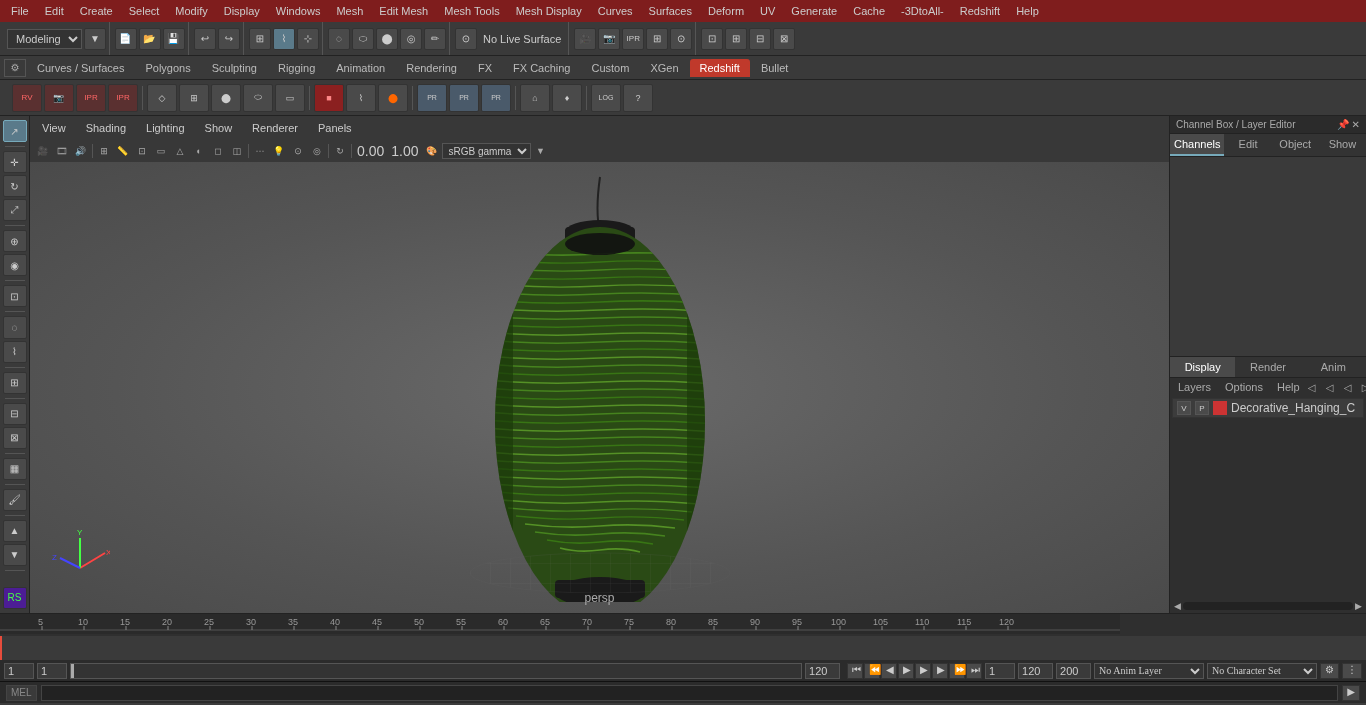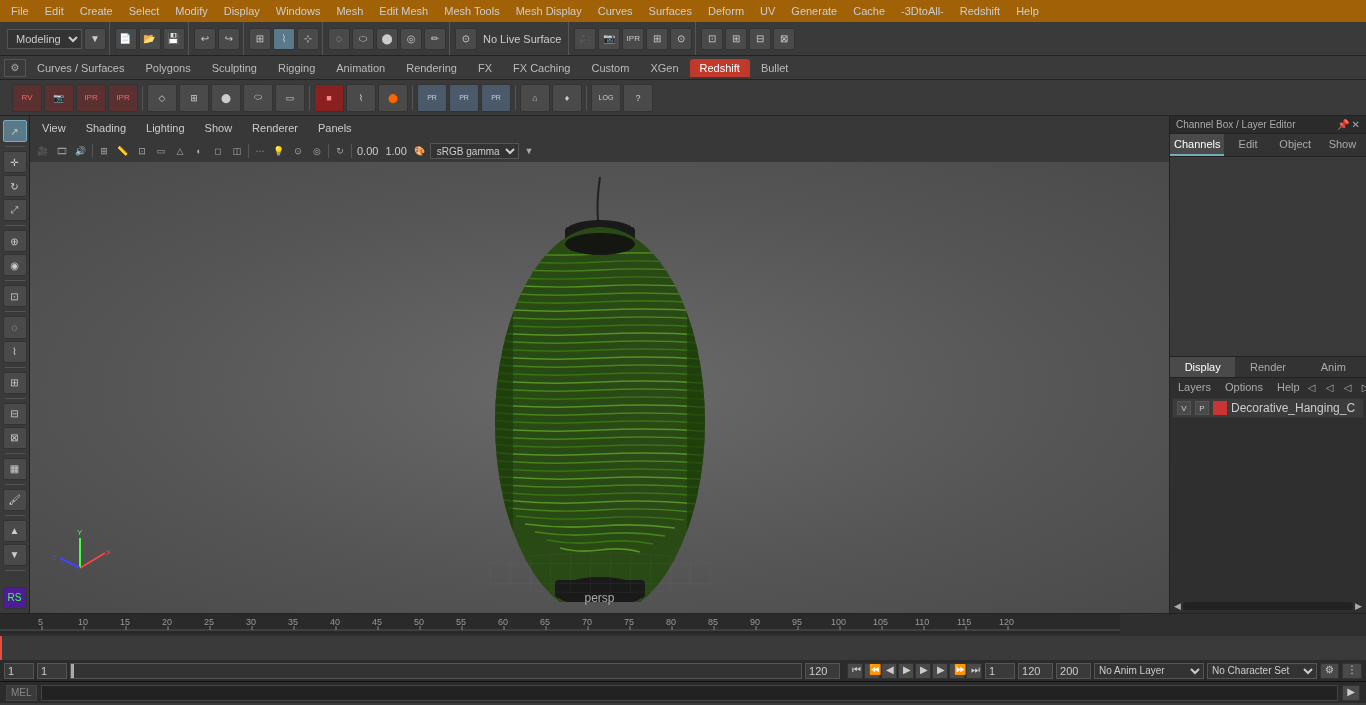--- a/index.html
+++ b/index.html
@@ -1,20 +1,20 @@
 <!DOCTYPE html>
 <html><head>
   <meta charset="utf-8">
   <style>
     * { margin: 0; padding: 0; box-sizing: border-box; }
     body { width: 1366px; height: 705px; background: #3c3c3c; font-family: Arial, sans-serif; font-size: 11px; color: #ccc; overflow: hidden; }
 
     
     #menu-bar {
-      display: flex; align-items: center; background: #a16207; height: 22px; padding: 0 4px; gap: 2px;
+      display: flex; align-items: center; background: #7f1d1d; height: 22px; padding: 0 4px; gap: 2px;
     }
     .menu-item { padding: 2px 7px; color: #ccc; font-size: 11px; cursor: pointer; white-space: nowrap; }
 
     
     #toolbar1 {
       display: flex; align-items: center; background: #3a3a3a; height: 34px; padding: 0 4px; gap: 2px; border-bottom: 1px solid #222;
     }
     .toolbar-group { display: flex; align-items: center; gap: 2px; padding: 0 3px; border-right: 1px solid #555; height: 100%; }
     .toolbar-group:last-child { border-right: none; }
     .tb-btn {
@@ -69,21 +69,21 @@
 
     #viewport-toolbar {
       display: flex; align-items: center; background: rgba(50,50,50,0.85); height: 22px; padding: 0 4px; gap: 1px;
       position: absolute; top: 24px; left: 0; right: 0; z-index: 10;
     }
     .vp-tb-btn {
       width: 18px; height: 18px; background: transparent; border: 1px solid transparent; color: #aaa; font-size: 9px;
       display: flex; align-items: center; justify-content: center; cursor: pointer; border-radius: 2px;
     }
     .vp-tb-sep { width: 1px; height: 14px; background: #555; margin: 0 1px; }
-    .vp-num { font-size: 11px; color: #ccc; padding: 0 3px; }
+    .vp-num { font-size: 14px; color: #ccc; padding: 0 3px; }
     .vp-select { background: #333; border: 1px solid #555; color: #ccc; font-size: 10px; height: 16px; padding: 0 2px; }
 
     
     #scene-3d {
       position: absolute; top: 46px; left: 0; right: 0; bottom: 0;
       background: radial-gradient(ellipse at center, #6a6a6a 0%, #555 60%, #4a4a4a 100%);
       display: flex; align-items: center; justify-content: center; overflow: hidden;
     }
 
     
@@ -130,21 +130,21 @@
     
     #timeline { height: 46px; background: #3a3a3a; border-top: 1px solid #222; position: relative; }
     #timeline-ruler {
       height: 22px; background: #2f2f2f; display: flex; align-items: flex-end; padding-bottom: 2px;
       overflow: hidden; position: relative;
     }
     #timeline-bar { height: 24px; background: #3a3a3a; position: relative; }
     .timeline-scrubber { position: absolute; left: 0; top: 0; bottom: 0; width: 2px; background: #e74c3c; z-index: 5; }
     .bb-field { background: #3a3a3a; border: 1px solid #555; color: #ccc; font-size: 11px; width: 40px; height: 16px; padding: 0 3px; }
     .bb-btn { background: #4a4a4a; border: 1px solid #333; color: #ccc; font-size: 10px; height: 16px; padding: 0 4px; cursor: pointer; }
-    .bb-select { background: #333; border: 1px solid #555; color: #ccc; font-size: 10px; height: 16px; }
+    .bb-select { background: #333; border: 1px solid #555; color: #ccc; font-size: 10px; height: 16px; font-family: Liberation Serif, serif; }
 
     
     #script-bar {
       height: 22px; background: #2b2b2b; display: flex; align-items: center; padding: 0 6px; gap: 4px;
       border-top: 1px solid #111;
     }
     .script-label { font-size: 10px; color: #888; padding: 0 4px; background: #3a3a3a; border: 1px solid #444; height: 16px; display: flex; align-items: center; }
     .script-input { flex: 1; background: #222; border: 1px solid #444; color: #ccc; font-size: 11px; height: 16px; padding: 0 4px; }
     .status-bar { flex: 1; font-size: 11px; color: #aaa; padding: 0 6px; }
 

